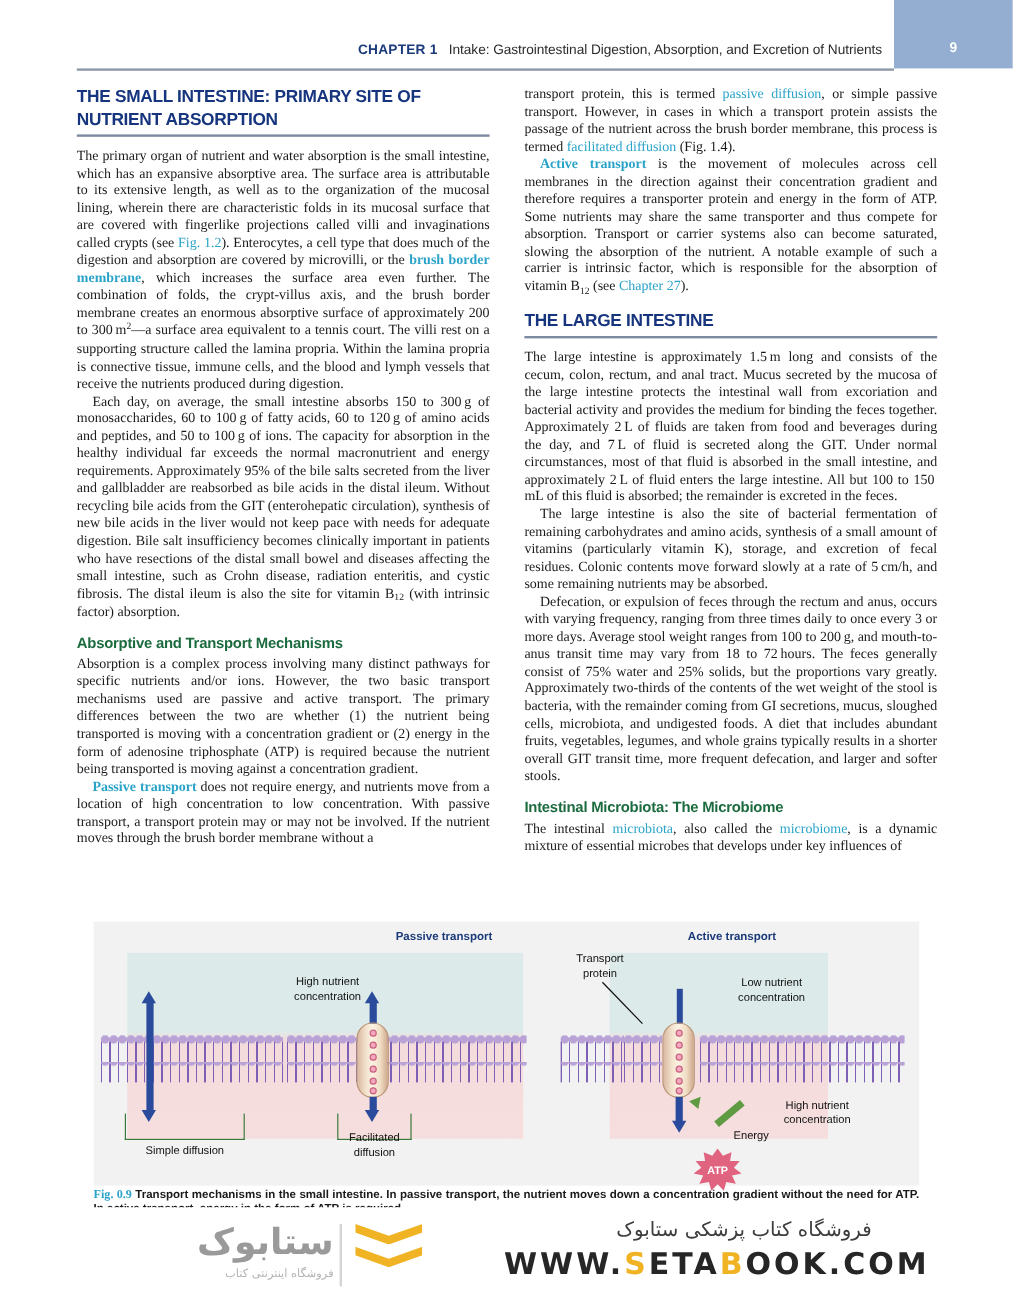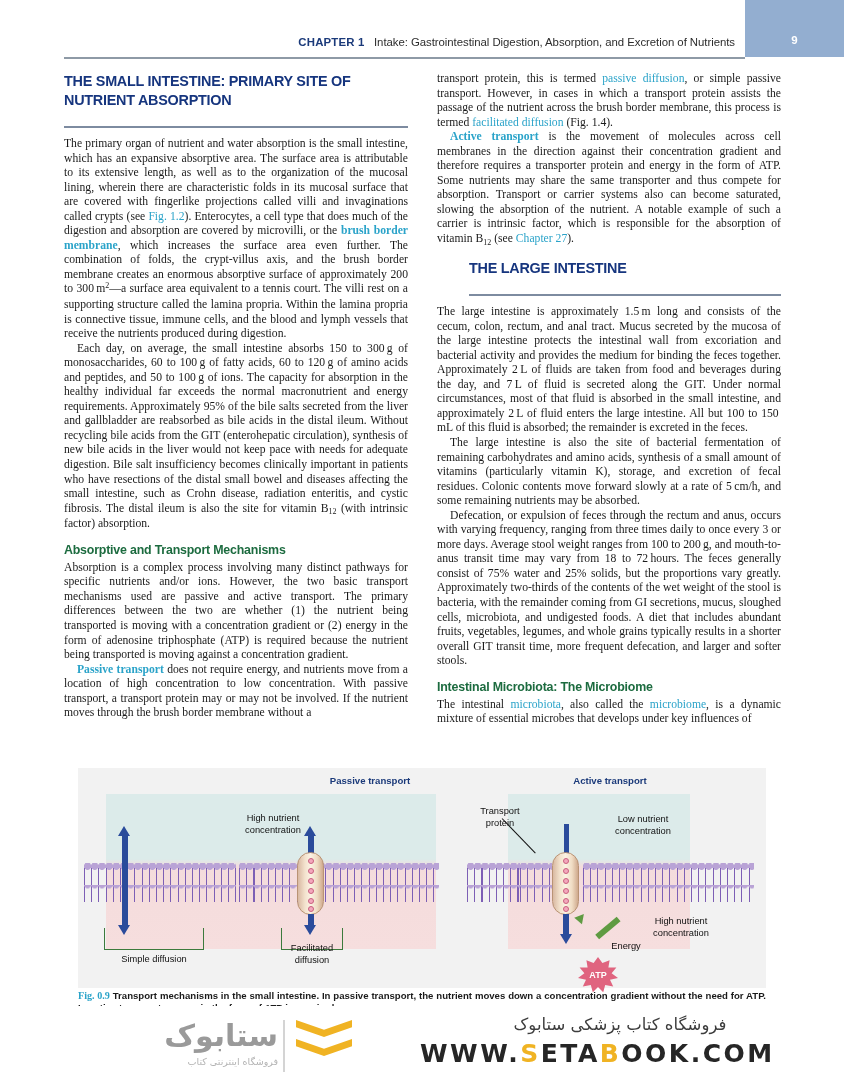--- a/index.html
+++ b/index.html
@@ -80,21 +80,21 @@
 
   
   h1.head-a {
     font-family: "Liberation Sans", sans-serif;
     font-weight: bold;
     font-size: 14.4px;
     line-height: 18.5px;
     color: #16357e;
     letter-spacing: -.25px;
     text-transform: uppercase;
-    padding-bottom: 17px;
+    padding-bottom: 3px;
     border-bottom: 2.5px solid #7d8ba0;
     margin-bottom: 9px;
   }
   h2.head-b {
     font-family: "Liberation Sans", sans-serif;
     font-weight: bold;
     font-size: 12.4px;
     line-height: 15px;
     color: #1c6b3f;
     letter-spacing: -.2px;
@@ -378,21 +378,21 @@
         <p class="body"><span>Absorption is a complex process involving many distinct pathways for specific nutrients and/or ions. However, the two basic transport mechanisms used are passive and active transport. The primary differences between the two are whether (1) the nutrient being transported is moving with a concentration gradient or (2) energy in the form of adenosine triphosphate (ATP) is required because the nutrient being transported is moving against a concentration gradient.</span></p>
         <p class="body indent"><span class="lnk-b">Passive transport</span><span> does not require energy, and nutrients move from a location of high concentration to low concentration. With passive transport, a transport protein may or may not be involved. If the nutrient moves through the brush border membrane without a</span></p>
       </div>
   </div>
 
   <div class="col col-right">
     <div id="R1">
         <p class="body"><span>transport protein, this is termed </span><span class="lnk">passive diffusion</span><span>, or simple passive transport. However, in cases in which a transport protein assists the passage of the nutrient across the brush border membrane, this process is termed </span><span class="lnk">facilitated diffusion</span><span> (Fig. 1.4).</span></p>
         <p class="body indent"><span class="lnk-b">Active transport</span><span> is the movement of molecules across cell membranes in the direction against their concentration gradient and therefore requires a transporter protein and energy in the form of ATP. Some nutrients may share the same transporter and thus compete for absorption. Transport or carrier systems also can become saturated, slowing the absorption of the nutrient. A notable example of such a carrier is intrinsic factor, which is responsible for the absorption of vitamin B</span><sub>12</sub><span> (see </span><span class="lnk">Chapter 27</span><span>).</span></p>
       </div>
-    <h1 class="head-a" style="margin-top:11px;margin-left:32px;">THE LARGE INTESTINE</h1>
+    <h1 class="head-a" style="margin-top:11px;">THE LARGE INTESTINE</h1>
     <div id="R2">
         <p class="body"><span>The large intestine is approximately 1.5 m long and consists of the cecum, colon, rectum, and anal tract. Mucus secreted by the mucosa of the large intestine protects the intestinal wall from excoriation and bacterial activity and provides the medium for binding the feces together. Approximately 2 L of fluids are taken from food and beverages during the day, and 7 L of fluid is secreted along the GIT. Under normal circumstances, most of that fluid is absorbed in the small intestine, and approximately 2 L of fluid enters the large intestine. All but 100 to 150 mL of this fluid is absorbed; the remainder is excreted in the feces.</span></p>
         <p class="body indent"><span>The large intestine is also the site of bacterial fermentation of remaining carbohydrates and amino acids, synthesis of a small amount of vitamins (particularly vitamin K), storage, and excretion of fecal residues. Colonic contents move forward slowly at a rate of 5 cm/h, and some remaining nutrients may be absorbed.</span></p>
         <p class="body indent"><span>Defecation, or expulsion of feces through the rectum and anus, occurs with varying frequency, ranging from three times daily to once every 3 or more days. Average stool weight ranges from 100 to 200 g, and mouth-to-anus transit time may vary from 18 to 72 hours. The feces generally consist of 75% water and 25% solids, but the proportions vary greatly. Approximately two-thirds of the contents of the wet weight of the stool is bacteria, with the remainder coming from GI secretions, mucus, sloughed cells, microbiota, and undigested foods. A diet that includes abundant fruits, vegetables, legumes, and whole grains typically results in a shorter overall GIT transit time, more frequent defecation, and larger and softer stools.</span></p>
       </div>
     <h2 class="head-b">Intestinal Microbiota: The Microbiome</h2>
     <div id="R3">
         <p class="body"><span>The intestinal </span><span class="lnk">microbiota</span><span>, also called the </span><span class="lnk">microbiome</span><span>, is a dynamic mixture of essential microbes that develops under key influences of</span></p>
       </div>
   </div>
@@ -456,21 +456,21 @@
 
     <div class="bracket" style="left:26px; top:160px; width:100px; height:22px;"></div>
     <div class="fig-label" style="left:20px; top:186px; width:112px;">Simple diffusion</div>
 
     <div class="bracket" style="left:203px; top:160px; width:62px; height:22px;"></div>
     <div class="fig-label" style="left:198px; top:175px; width:72px;">
       <span>Facilitated</span><br>
       <span>diffusion</span>
     </div>
 
-    <div class="fig-label" style="left:386px; top:38px; width:72px;">
+    <div class="fig-label" style="left:386px; top:26px; width:72px;">
       <span>Transport</span><br>
       <span>protein</span>
     </div>
     <div class="leader" style="left:424px; top:50px; width:48px; transform:rotate(46deg);"></div>
 
     <div class="arrow-line" style="left:486px; top:56px; width:4.5px; height:30px;"></div>
     <div class="protein" style="left:474px; top:84px;">
       <div class="dot" style="top:5px;"></div>
       <div class="dot" style="top:15px;"></div>
       <div class="dot" style="top:25px;"></div>

